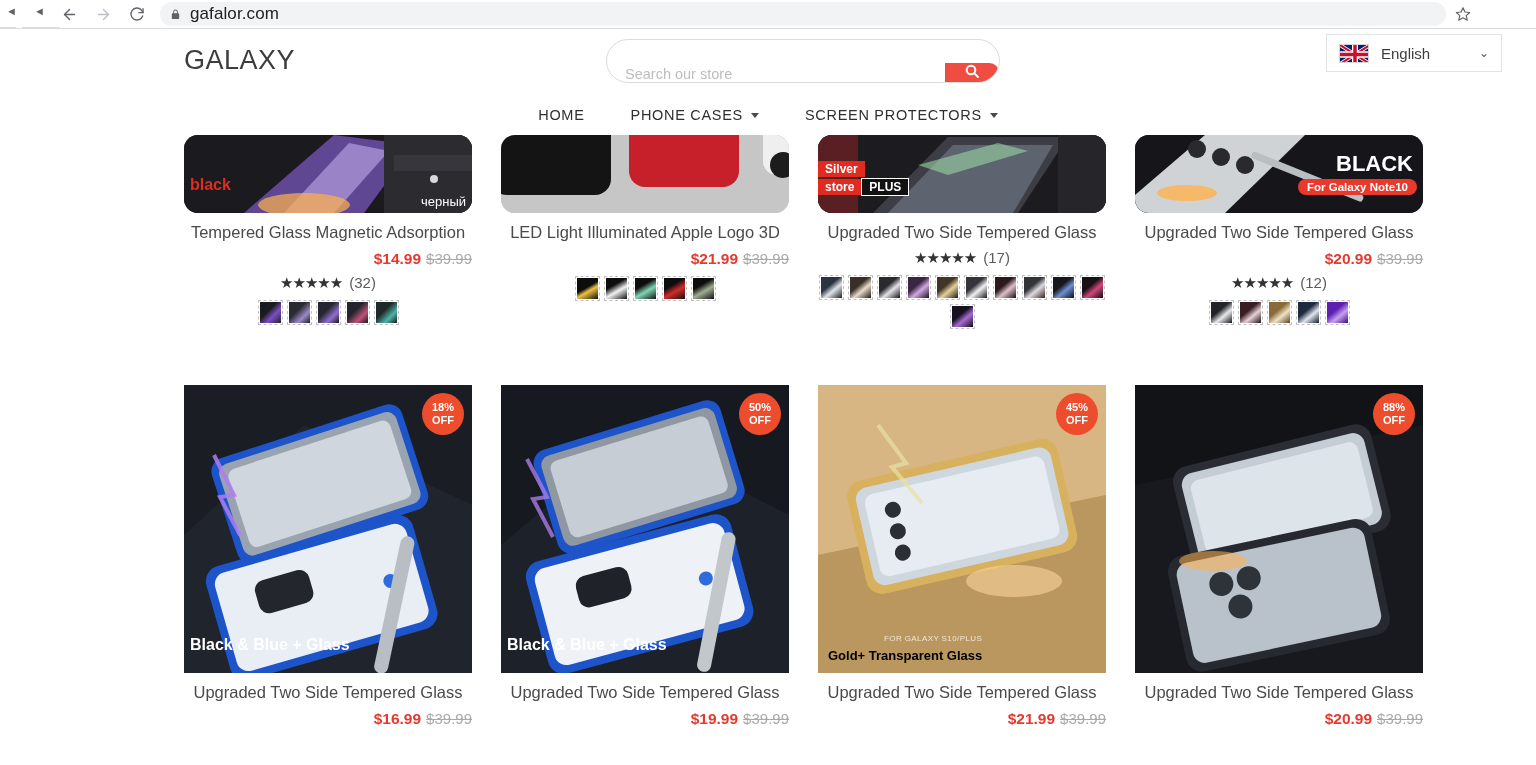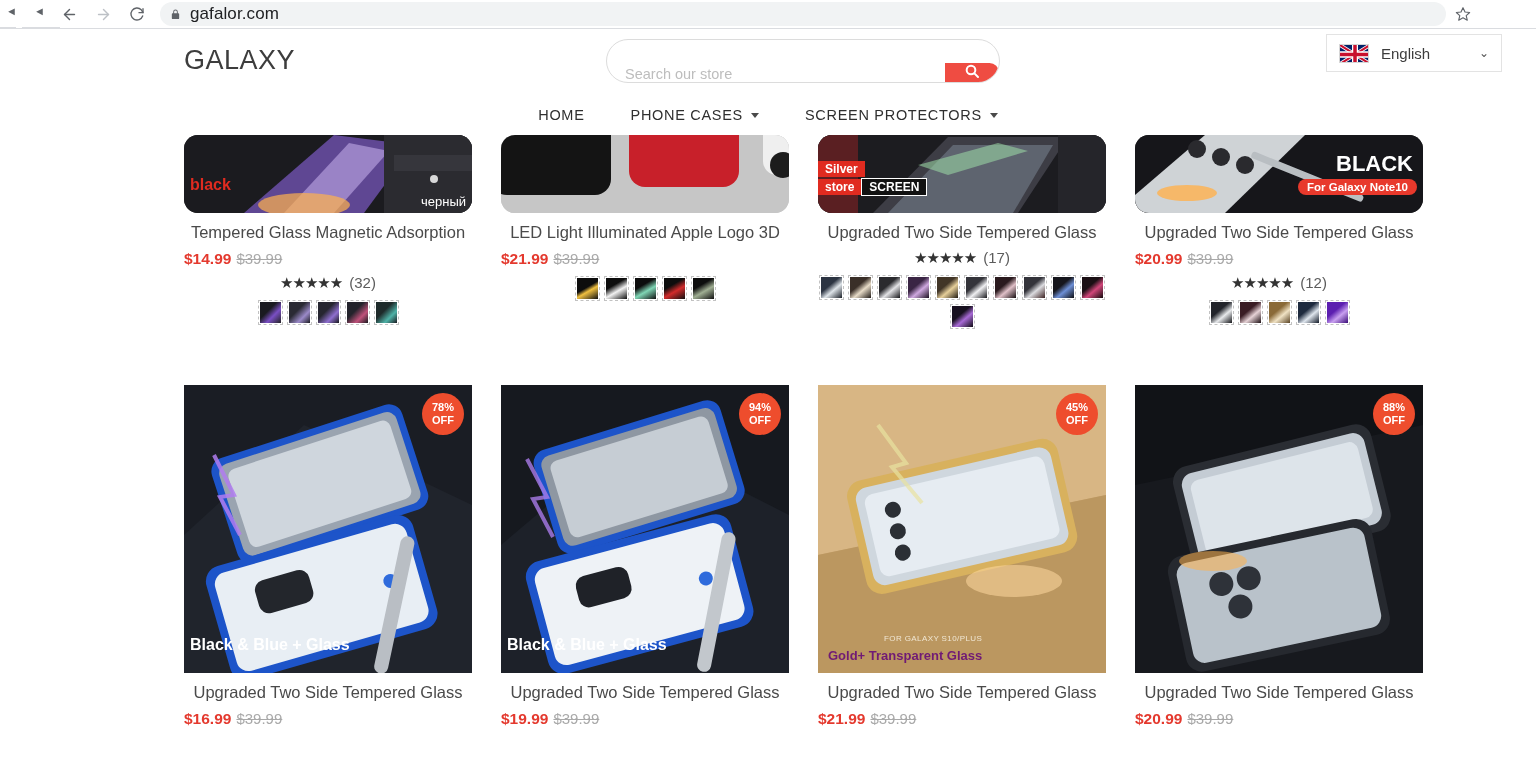--- a/index.html
+++ b/index.html
@@ -224,34 +224,34 @@
     background: #e8392c; color: #fff;
     font-size: 11.5px; font-weight: bold;
     padding: 2px 9px; border-radius: 11px; z-index: 3;
   }
   .cap-overline {
     position: absolute; left: 66px; bottom: 30px;
     color: #f0e6d2; font-size: 8px; letter-spacing: .4px; z-index: 3;
   }
   .cap-gold {
     position: absolute; left: 10px; bottom: 10px;
-    color: #701a75; font-size: 13px; font-weight: bold; z-index: 3;
+    color: #000000; font-size: 13px; font-weight: bold; z-index: 3;
   }
 
   .p-title {
     margin-top: 10px;
     text-align: center;
     font-size: 16.5px;
     color: #4a4a4a;
     line-height: 1.2;
     cursor: pointer;
   }
   .p-price {
     margin-top: 7px;
-    text-align: left;
+    text-align: right;
   }
   .price-sale {
     color: #e4392e; font-size: 15.5px; font-weight: bold;
   }
   .price-was {
     color: #a9a9a9; font-size: 15px;
     text-decoration: line-through;
     margin-left: 5px;
   }
   .p-rating {
@@ -463,21 +463,21 @@
           <svg class="ph" viewBox="0 0 288 78" preserveAspectRatio="none">
             <rect width="288" height="78" fill="#1c1c20"></rect>
             <polygon points="55,78 130,2 250,2 200,78" fill="#3d3d45"></polygon>
             <polygon points="70,78 135,10 235,10 195,78" fill="#7f8c99" opacity=".5"></polygon>
             <polygon points="100,30 180,8 210,16 130,40" fill="#9fdfa8" opacity=".55"></polygon>
             <rect x="0" y="0" width="40" height="78" fill="#5a1f22"></rect>
             <rect x="240" y="0" width="48" height="78" fill="#25252a"></rect>
           </svg>
           <span class="img-caption" style="padding:0">
             <span class="cap-chip">Silver</span><br>
-            <span class="cap-chip" style="background:#e02b20">store</span><span class="cap-chip dark">SCREEN</span>
+            <span class="cap-chip" style="background:#e02b20">store</span><span class="cap-chip dark">PLUS</span>
           </span>
         </div>
         <div class="p-title">Upgraded Two Side Tempered Glass</div>
         <div class="p-rating">
           <span class="stars">★★★★★</span>
           <span class="rating-count">(17)</span>
         </div>
         <div class="swatches">
           <span class="swatch">
               <i style="background:linear-gradient(140deg,#2c3442 40%,#dfe5ea 62%,#1a1f27)"></i>
@@ -574,21 +574,21 @@
             <g transform="rotate(-16 150 210)">
               <rect x="30" y="150" width="215" height="118" rx="16" fill="#1d54c9"></rect>
               <rect x="38" y="158" width="199" height="102" rx="12" fill="#e8eef4"></rect>
               <rect x="75" y="176" width="56" height="34" rx="10" fill="#23262c"></rect>
               <circle cx="208" cy="212" r="7" fill="#2f6bdc"></circle>
             </g>
             <path d="M30,70 L50,110 L36,112 L56,150" stroke="#b07cf0" stroke-width="4" fill="none" opacity=".85"></path>
             <rect x="218" y="150" width="14" height="140" rx="7" fill="#b9bec4" transform="rotate(12 218 150)"></rect>
           </svg>
           <div class="badge">
-            <span>78%</span>
+            <span>18%</span>
             <span>OFF</span>
           </div>
           <span class="img-caption">Black &amp; Blue + Glass</span>
         </div>
         <div class="p-title">Upgraded Two Side Tempered Glass</div>
         <div class="p-price">
           <span class="price-sale">$16.99</span><span class="price-was">$39.99</span>
         </div>
       </div>
 
@@ -605,21 +605,21 @@
             <g transform="rotate(-15 150 205)">
               <rect x="32" y="148" width="212" height="116" rx="16" fill="#1d54c9"></rect>
               <rect x="40" y="156" width="196" height="100" rx="12" fill="#eef2f6"></rect>
               <rect x="78" y="174" width="54" height="32" rx="10" fill="#1f2228"></rect>
               <circle cx="206" cy="208" r="7" fill="#2f6bdc"></circle>
             </g>
             <path d="M26,74 L46,112 L32,114 L52,152" stroke="#a97ae8" stroke-width="4" fill="none" opacity=".8"></path>
             <rect x="222" y="146" width="14" height="142" rx="7" fill="#c2c7cc" transform="rotate(11 222 146)"></rect>
           </svg>
           <div class="badge">
-            <span>94%</span>
+            <span>50%</span>
             <span>OFF</span>
           </div>
           <span class="img-caption">Black &amp; Blue + Glass</span>
         </div>
         <div class="p-title">Upgraded Two Side Tempered Glass</div>
         <div class="p-price">
           <span class="price-sale">$19.99</span><span class="price-was">$39.99</span>
         </div>
       </div>
 

